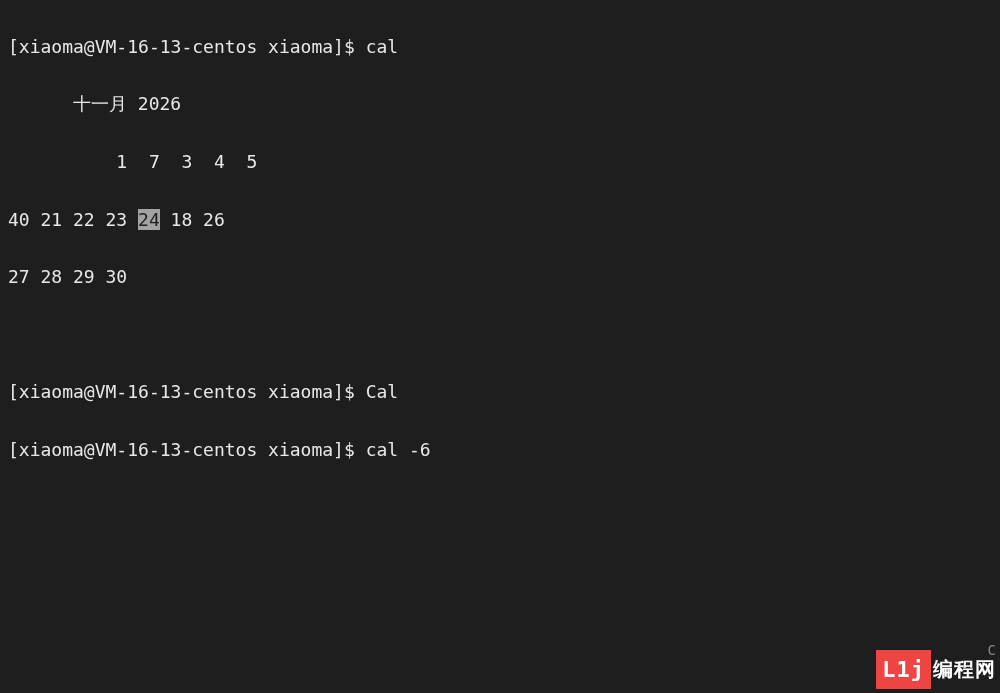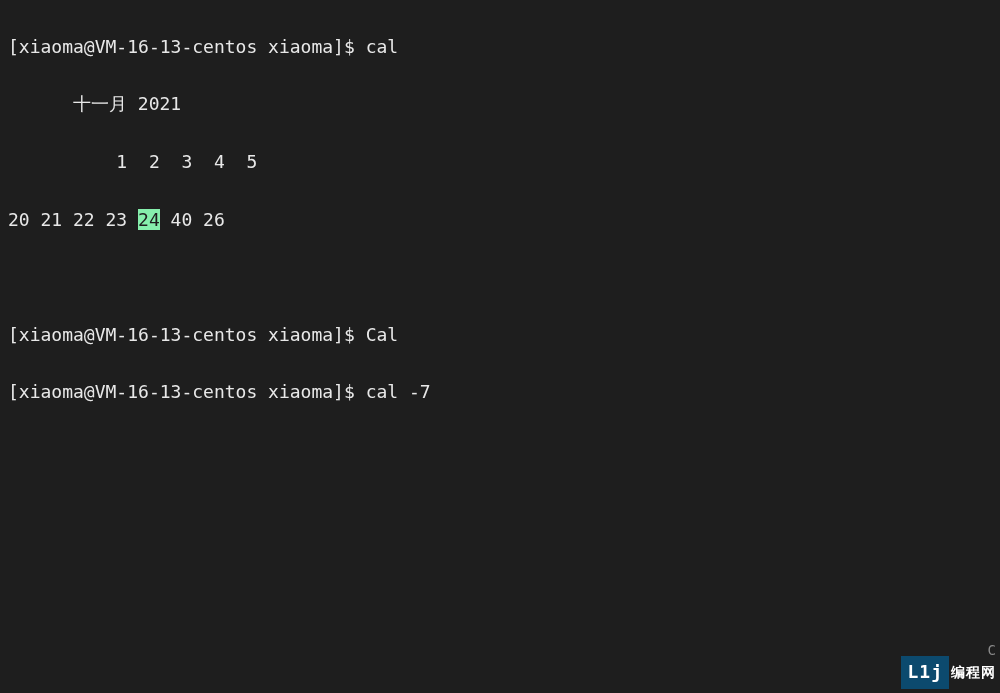--- a/index.html
+++ b/index.html
@@ -13,66 +13,67 @@
     font-size: 18px;
     line-height: 1.6;
     overflow: hidden;
     position: relative;
   }
   .term {
     padding: 4px 8px;
     white-space: pre;
   }
   .today {
-    background: #86efac;
+    background: #a3a3a3;
     color: #1e1e1e;
   }
   .watermark {
     position: absolute;
     right: 0px;
     bottom: 4px;
     display: flex;
     align-items: center;
     gap: 2px;
     padding-right: 4px;
   }
   .wm-badge {
-    background: #0c4a6e;
+    background: #ef4444;
     color: #fff;
     font-weight: bold;
-    font-size: 18px;
+    font-size: 22px;
     padding: 2px 6px;
     letter-spacing: 1px;
   }
   .wm-text {
     color: #fff;
     font-weight: bold;
-    font-size: 14px;
+    font-size: 20px;
     letter-spacing: 1px;
   }
   .cc {
     position: absolute;
     right: 4px;
     bottom: 32px;
     color: #8a8a8a;
     font-size: 14px;
   }
   .line { display: block; }
 </style>
 </head>
 <body>
 
 <div class="term">
 <span class="line"><span>[xiaoma@VM-16-13-centos xiaoma]$ </span><span>cal</span></span>
-<span class="line">      十一月 2021</span>
-<span class="line">          1  2  3  4  5</span>
-<span class="line"><span>20 21 22 23 </span><span class="today">24</span><span> 40 26</span></span>
+<span class="line">      十一月 2026</span>
+<span class="line">          1  7  3  4  5</span>
+<span class="line"><span>40 21 22 23 </span><span class="today">24</span><span> 18 26</span></span>
+<span class="line">27 28 29 30</span>
 <span class="line"> </span>
 <span class="line"><span>[xiaoma@VM-16-13-centos xiaoma]$ </span><span>Cal</span></span>
-<span class="line"><span>[xiaoma@VM-16-13-centos xiaoma]$ </span><span>cal -7</span></span>
+<span class="line"><span>[xiaoma@VM-16-13-centos xiaoma]$ </span><span>cal -6</span></span>
 
 
 
 
 
 
 
 
 
 </div>

